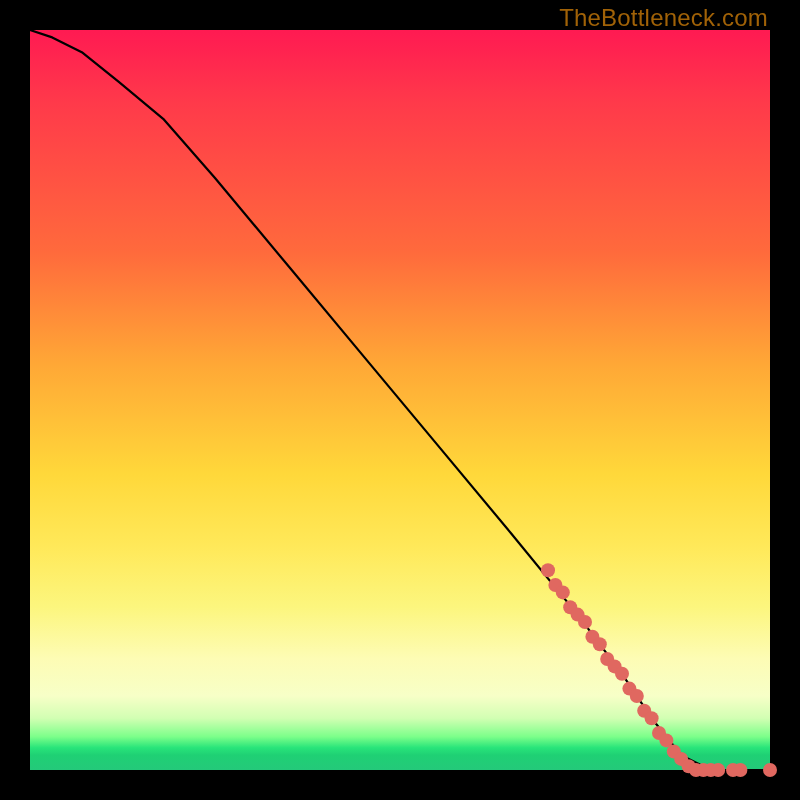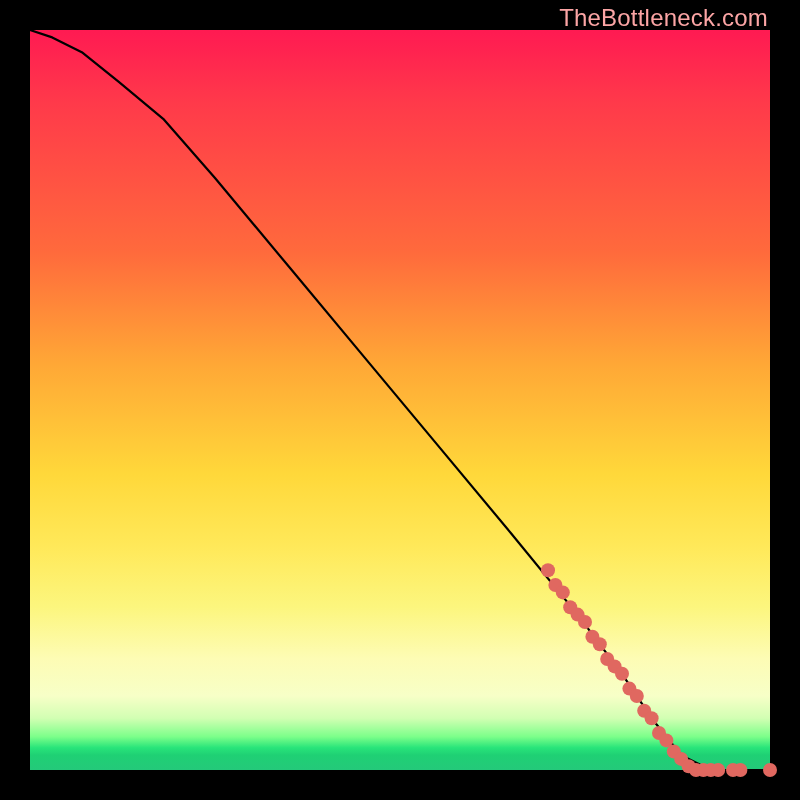--- a/index.html
+++ b/index.html
@@ -39,21 +39,21 @@
       #7cff8a 95.5%,
       #28e47a 97%,
       #1fd074 98%,
       #24c97a 100%
     );
   }
   .watermark {
     position: absolute;
     top: 4px;
     right: 32px;
-    color: #fca5a5;
+    color: #a16207;
     font-size: 24px;
     letter-spacing: 0.2px;
     user-select: none;
   }
   svg.curve {
     position: absolute;
     left: 0;
     top: 0;
     width: 740px;
     height: 740px;

